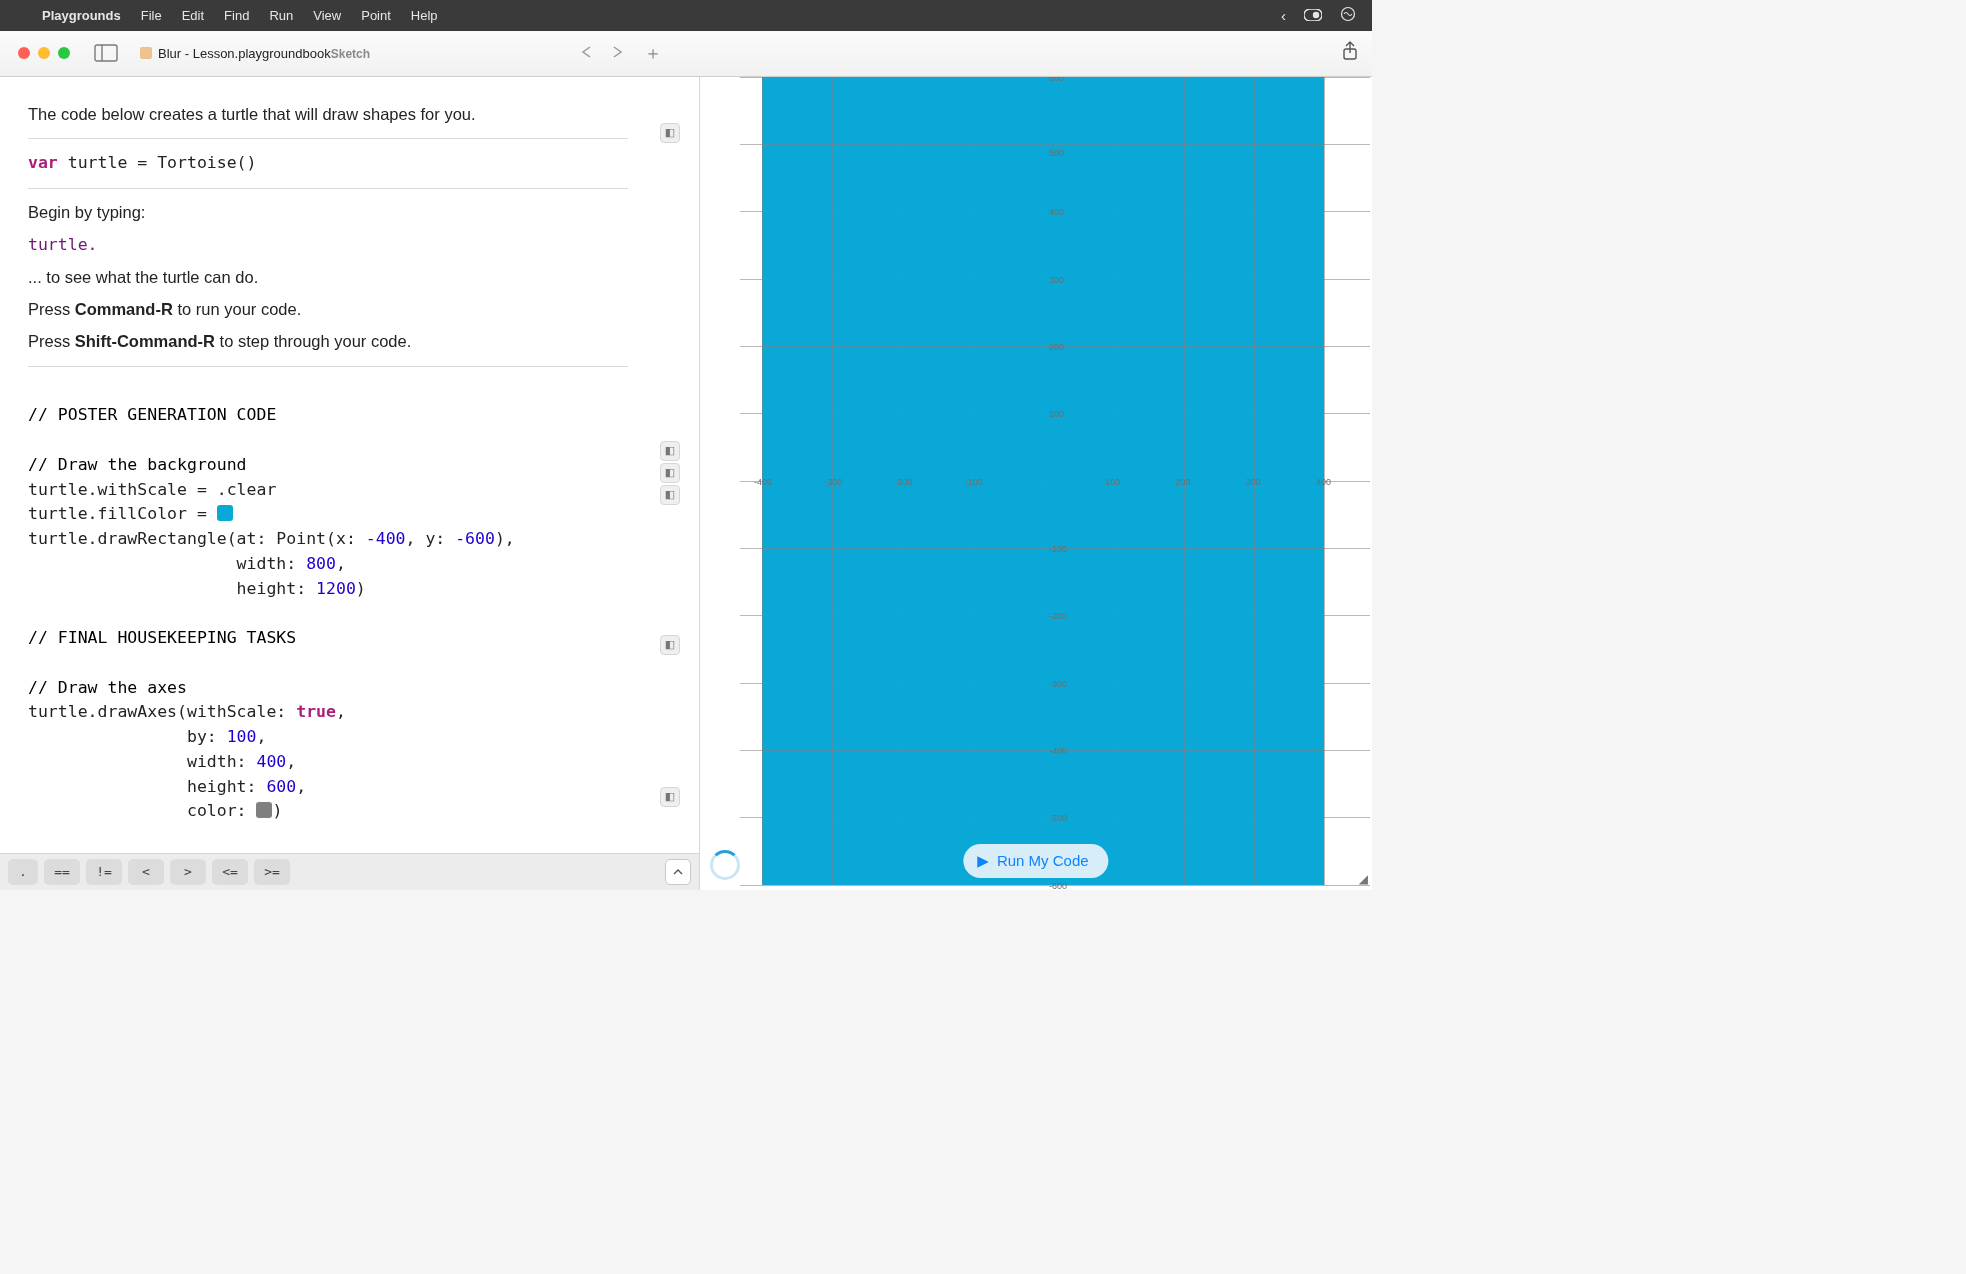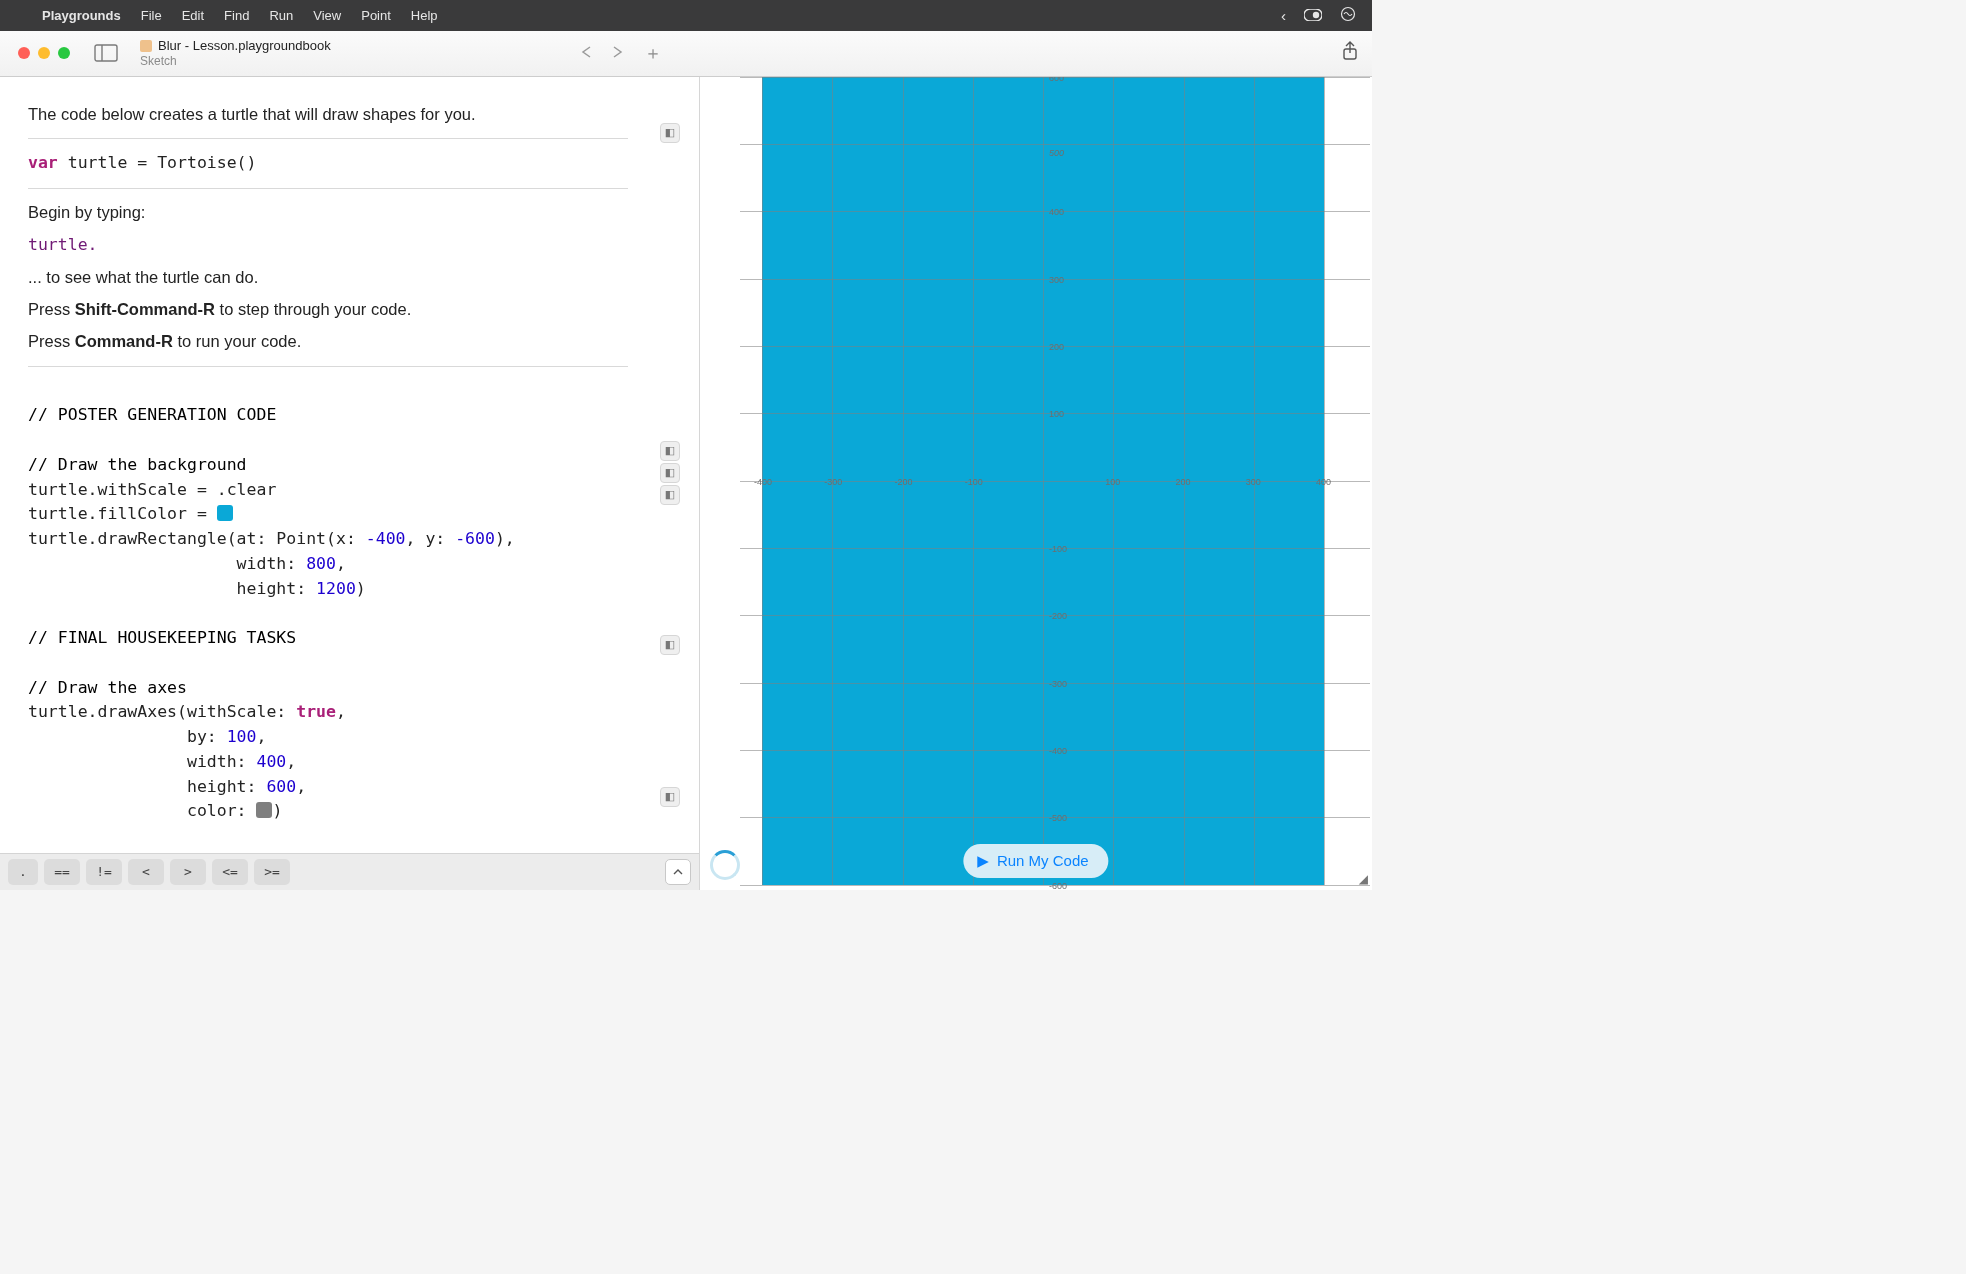--- a/index.html
+++ b/index.html
@@ -48,26 +48,26 @@
 
 .sidebar-toggle {
   margin-left: 24px;
   width: 24px; height: 18px;
   color: #7a7a7a;
 }
 
 .tab-title {
   margin-left: 22px;
   display: flex;
-  flex-direction: column;
+  flex-direction: row;
 }
 .tab-title .row1 { display: flex; align-items: center; gap: 6px; font-size: 13px; color: #232323;}
 .tab-title .row1 .doc-icon { width: 12px; height: 12px; background: #efc18c; border-radius: 2px; }
 .tab-title .row1 .title { font-weight: 500; }
-.tab-title .row2 { font-size: 12px; color: #8a8a8a; margin-top: 1px; }
+.tab-title .row2 { font-size: 12px; color: #8a8a8a; margin-top: 1px; font-weight: bold; }
 
 .nav-controls {
   position: absolute;
   left: 580px;
   display: flex;
   align-items: center;
   gap: 20px;
   color: #8b8b8b;
 }
 .nav-controls .plus { font-size: 18px; }
@@ -330,22 +330,22 @@
         <hr>
       </div>
       <div class="codeblock"><span class="tok-keyword">var</span><span> turtle = Tortoise()</span></div>
       <div class="prose">
         <hr>
         <p>Begin by typing:</p>
       </div>
       <div class="codeblock" style="color:#701a75"><span>turtle.</span></div>
       <div class="prose">
         <p>... to see what the turtle can do.</p>
+        <p><span>Press </span><b>Command-R</b><span> to run your code.</span></p>
         <p><span>Press </span><b>Shift-Command-R</b><span> to step through your code.</span></p>
-        <p><span>Press </span><b>Command-R</b><span> to run your code.</span></p>
         <hr>
       </div>
 
       <div class="codeblock">
 <span class="tok-comment">// POSTER GENERATION CODE</span>
 
 <span class="tok-comment">// Draw the background</span>
 <span>turtle.withScale = .clear</span>
 <span>turtle.fillColor = </span><span class="swatch blue"></span>
 <span>turtle.drawRectangle(at: Point(x: </span><span class="tok-number">-400</span><span>, y: </span><span class="tok-number">-600</span><span>),</span>

